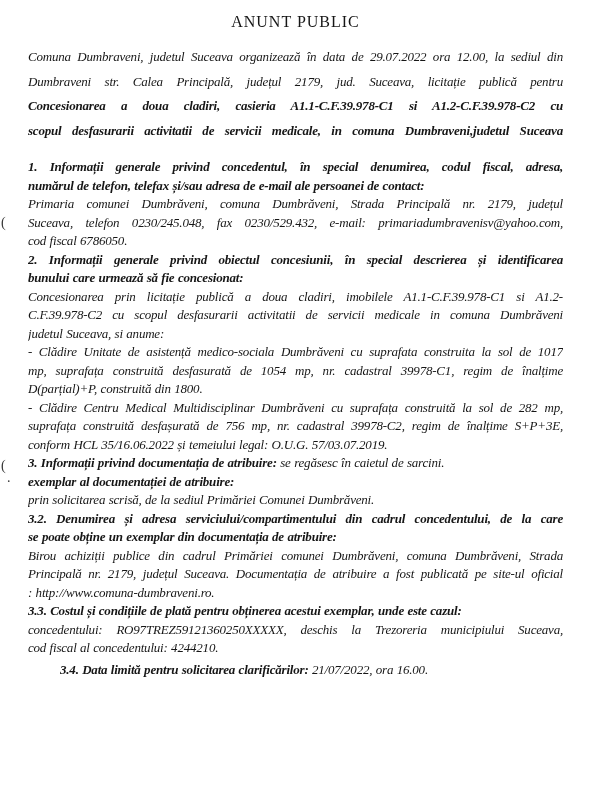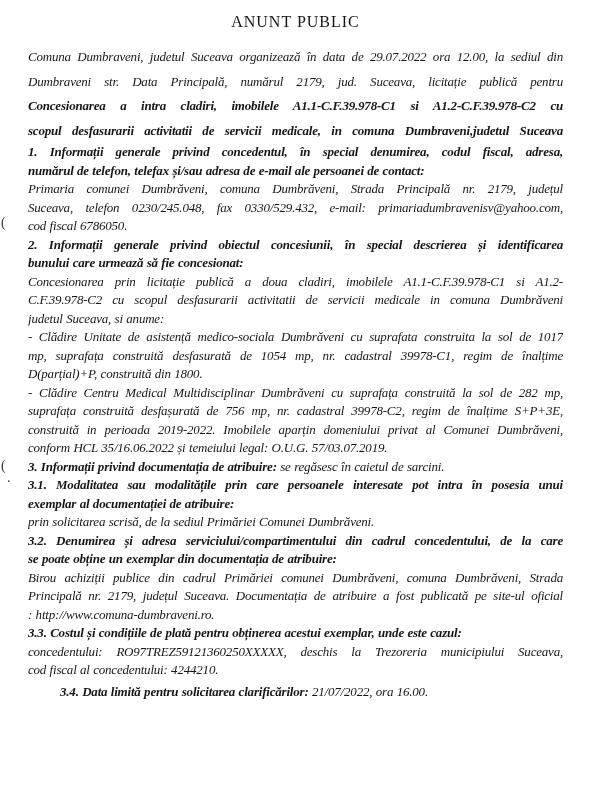--- a/index.html
+++ b/index.html
@@ -52,50 +52,48 @@
   }
 </style>
 </head>
 <body>
 
 <div class="page">
   <div class="title">ANUNT PUBLIC</div>
   <div class="blocks">
       <div class="block" style="margin-top: 13px; --lh: 24.5px;">
         <div class="line just"><span class="r">Comuna Dumbraveni, judetul Suceava organizează în data de 29.07.2022 ora 12.00, la sediul din</span></div>
-        <div class="line just"><span class="r">Dumbraveni str. Data Principală, numărul 2179, jud. Suceava, licitație publică pentru</span></div>
-        <div class="line just"><span class="b">Concesionarea a intra cladiri, imobilele A1.1-C.F.39.978-C1 si A1.2-C.F.39.978-C2 cu</span></div>
+        <div class="line just"><span class="r">Dumbraveni str. Calea Principală, județul 2179, jud. Suceava, licitație publică pentru</span></div>
+        <div class="line just"><span class="b">Concesionarea a doua cladiri, casieria A1.1-C.F.39.978-C1 si A1.2-C.F.39.978-C2 cu</span></div>
         <div class="line just"><span class="b">scopul desfasurarii activitatii de servicii medicale, in comuna Dumbraveni,judetul Suceava</span></div>
       </div>
-      <div class="block" style="--lh: 18.5px;">
+      <div class="block" style="margin-top: 15px; --lh: 18.5px;">
         <div class="line just"><span class="b">1. Informații generale privind concedentul, în special denumirea, codul fiscal, adresa,</span></div>
         <div class="line"><span class="b">numărul de telefon, telefax și/sau adresa de e-mail ale persoanei de contact:</span></div>
         <div class="line just"><span class="r">Primaria comunei Dumbrăveni, comuna Dumbrăveni, Strada Principală nr. 2179, județul</span></div>
-        <div class="line just"><span class="r">Suceava, telefon 0230/245.048, fax 0330/529.432, e-mail: primariadumbravenisv@yahoo.com,</span></div>
+        <div class="line just"><span class="r">Suceava, telefon 0230/245.048, fax 0230/529.432, e-mail: primariadumbravenisv@yahoo.com,</span></div>
         <div class="line"><span class="r">cod fiscal 6786050.</span></div>
       </div>
       <div class="block" style="--lh: 18.5px;">
         <div class="line just"><span class="b">2. Informații generale privind obiectul concesiunii, în special descrierea și identificarea</span></div>
         <div class="line"><span class="b">bunului care urmează să fie concesionat:</span></div>
         <div class="line just"><span class="r">Concesionarea prin licitație publică a doua cladiri, imobilele A1.1-C.F.39.978-C1 si A1.2-</span></div>
         <div class="line just"><span class="r">C.F.39.978-C2 cu scopul desfasurarii activitatii de servicii medicale in comuna Dumbrăveni</span></div>
         <div class="line"><span class="r">judetul Suceava, si anume:</span></div>
         <div class="line just"><span class="r">- Clădire Unitate de asistență medico-sociala Dumbrăveni cu suprafata construita la sol de 1017</span></div>
         <div class="line just"><span class="r">mp, suprafața construită desfasurată de 1054 mp, nr. cadastral 39978-C1, regim de înalțime</span></div>
         <div class="line"><span class="r">D(parțial)+P, construită din 1800.</span></div>
         <div class="line just"><span class="r">- Clădire Centru Medical Multidisciplinar Dumbrăveni cu suprafața construită la sol de 282 mp,</span></div>
         <div class="line just"><span class="r">suprafața construită desfașurată de 756 mp, nr. cadastral 39978-C2, regim de înalțime S+P+3E,</span></div>
-        <div class="line just"><span class="r">construită in perioada 2019-2022. Imobilele aparțin domeniului privat al Comunei Dumbrăveni,</span></div>
         <div class="line"><span class="r">conform HCL 35/16.06.2022 și temeiului legal: O.U.G. 57/03.07.2019.</span></div>
       </div>
       <div class="block" style="--lh: 18.5px;">
         <div class="line"><span class="b">3. Informații privind documentația de atribuire:</span><span class="r"> se regăsesc în caietul de sarcini.</span></div>
       </div>
       <div class="block" style="--lh: 18.5px;">
-        <div class="line just"><span class="b">3.1. Modalitatea sau modalitățile prin care persoanele interesate pot intra în posesia unui</span></div>
         <div class="line"><span class="b">exemplar al documentației de atribuire:</span></div>
         <div class="line"><span class="r">prin solicitarea scrisă, de la sediul Primăriei Comunei Dumbrăveni.</span></div>
       </div>
       <div class="block" style="--lh: 18.5px;">
         <div class="line just"><span class="b">3.2. Denumirea și adresa serviciului/compartimentului din cadrul concedentului, de la care</span></div>
         <div class="line"><span class="b">se poate obține un exemplar din documentația de atribuire:</span></div>
         <div class="line just"><span class="r">Birou achiziții publice din cadrul Primăriei comunei Dumbrăveni, comuna Dumbrăveni, Strada</span></div>
         <div class="line just"><span class="r">Principală nr. 2179, județul Suceava. Documentația de atribuire a fost publicată pe site-ul oficial</span></div>
         <div class="line"><span class="r">: http://www.comuna-dumbraveni.ro.</span></div>
       </div>

